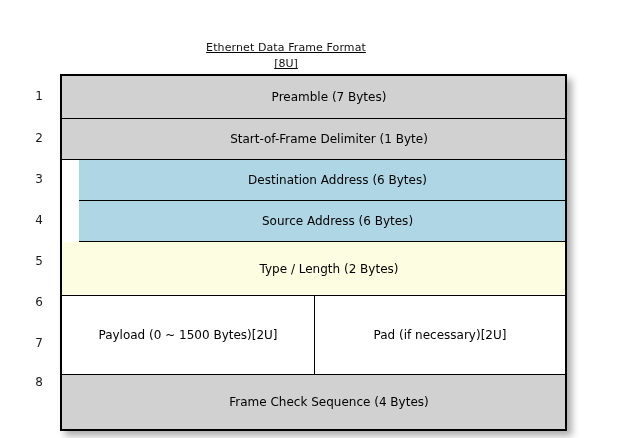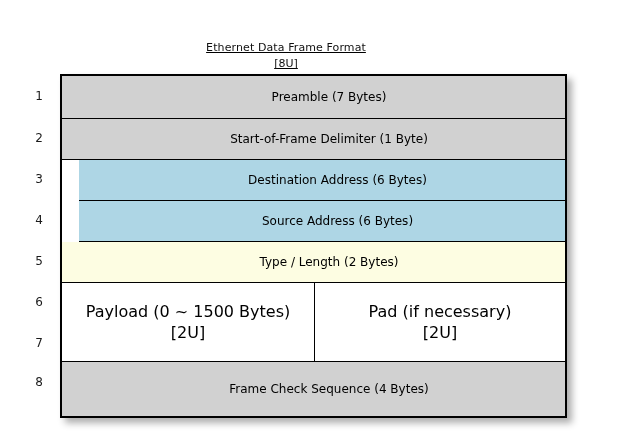--- a/index.html
+++ b/index.html
@@ -85,24 +85,24 @@
 
   .split-row {
     display: flex;
     border-bottom: 1.5px solid #000000;
     box-sizing: border-box;
     background: #ffffff;
   }
   .split-cell {
     flex: 1 1 50%;
     display: flex;
-    flex-direction: column;
+    flex-direction: row;
     align-items: center;
     justify-content: center;
-    font-size: 16px;
+    font-size: 12px;
     text-align: center;
     line-height: 21px;
     box-sizing: border-box;
   }
   .split-cell.left {
     border-right: 1.5px solid #000000;
     flex: 0 0 253px;
   }
   .cell-line { display: block; }
 </style>
@@ -128,21 +128,21 @@
 <div class="frame-table">
 
   <div class="frame-row c-gray" style="height:43px">Preamble (7 Bytes)</div>
 
   <div class="frame-row c-gray" style="height:41px">Start-of-Frame Delimiter (1 Byte)</div>
 
   <div class="frame-row c-blue" style="height:41px">Destination Address (6 Bytes)</div>
 
   <div class="frame-row c-blue" style="height:41px">Source Address (6 Bytes)</div>
 
-  <div class="frame-row c-yellow" style="height:41px">Type / Length (2 Bytes)</div>
+  <div class="frame-row c-yellow" style="height:54px">Type / Length (2 Bytes)</div>
 
   <div class="split-row" style="height:79px">
     <div class="split-cell left">
       <span class="cell-line">Payload (0 ~ 1500 Bytes)</span>
       <span class="cell-line">[2U]</span>
     </div>
     <div class="split-cell right">
       <span class="cell-line">Pad (if necessary)</span>
       <span class="cell-line">[2U]</span>
     </div>

